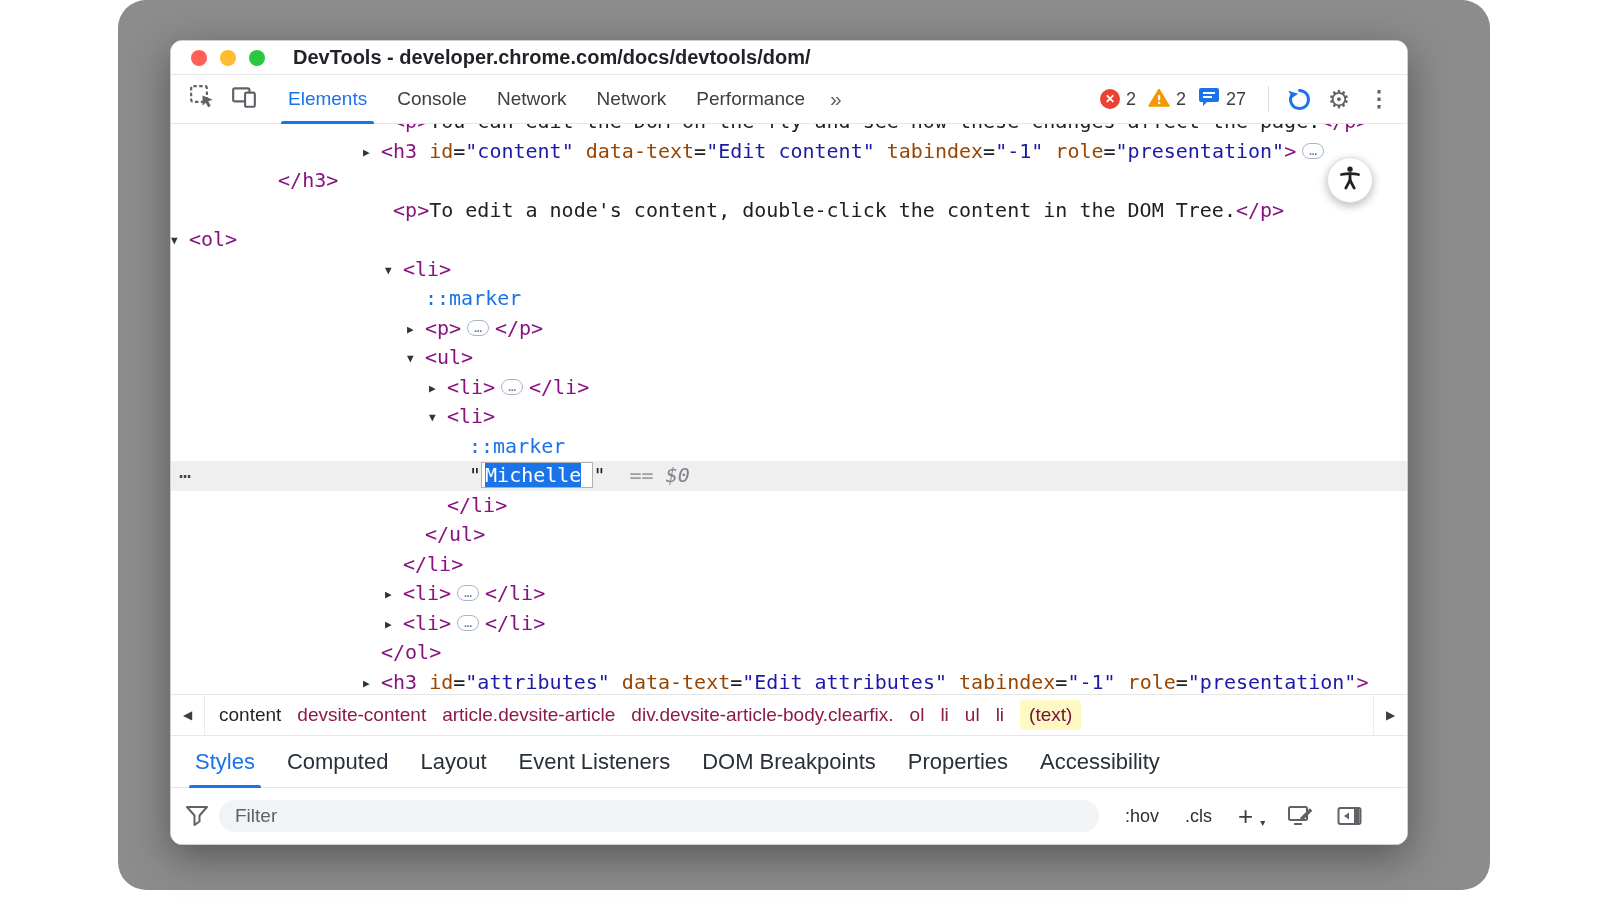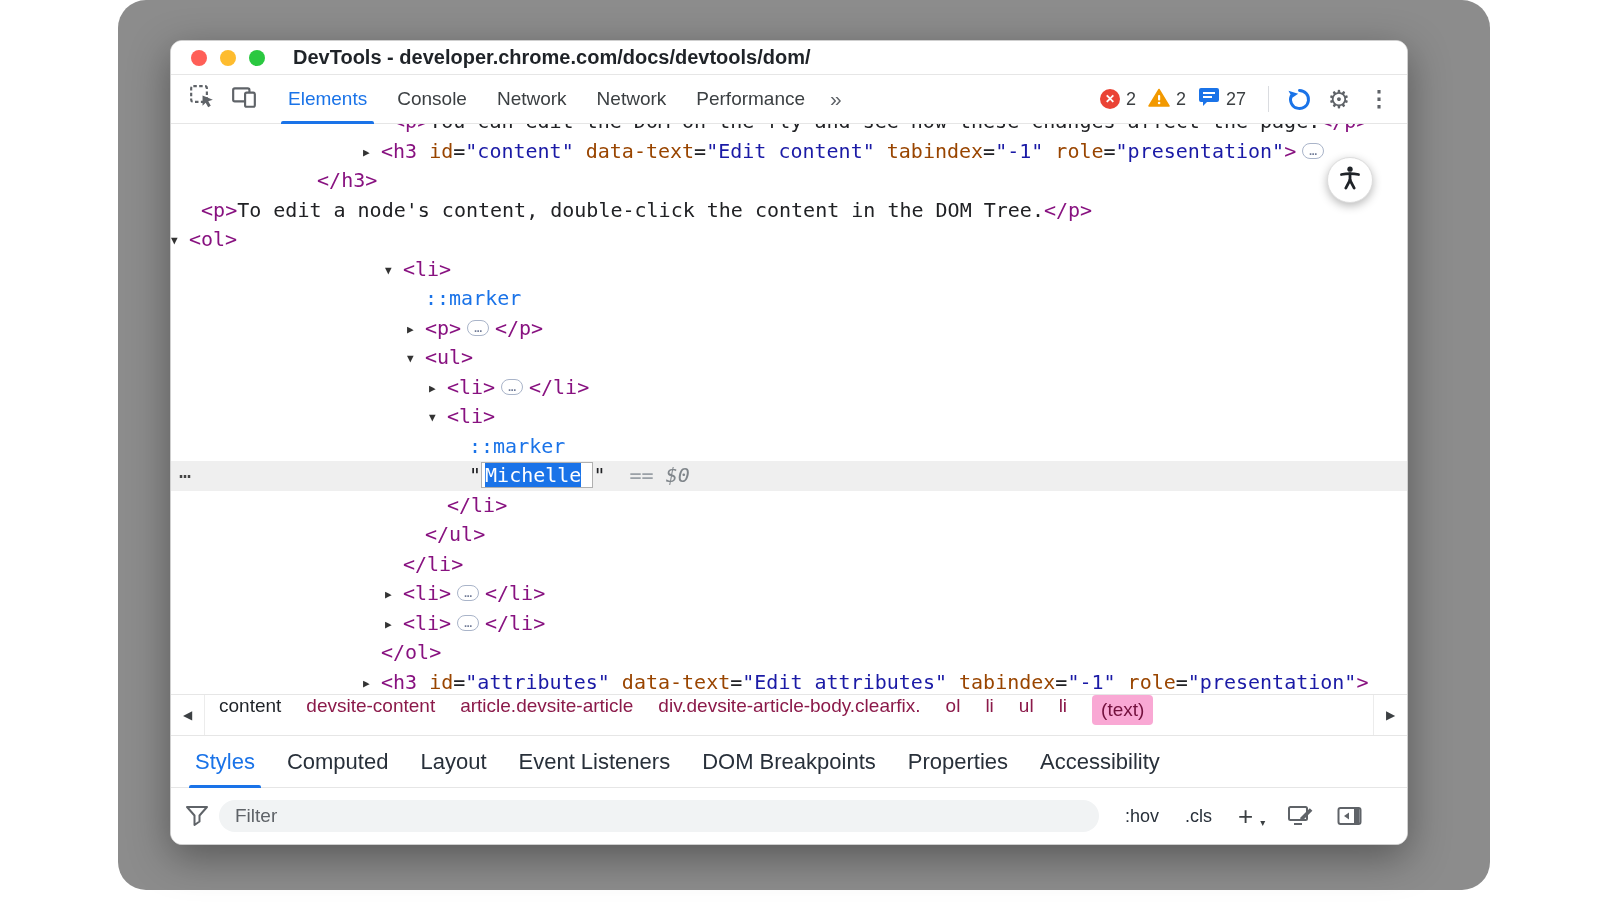--- a/index.html
+++ b/index.html
@@ -49,24 +49,24 @@
   .editbox{background:#fff; border:1px solid #b0b0b0; padding:0 11px 0 3px;}
   .seltext{background:var(--accent); color:#fff;}
   .gutter-dots{position:absolute; left:8px; top:-4px; color:#444; font-size:20px; letter-spacing:1px;}
   .a11y-fab{position:absolute; left:1156px; top:33px; width:46px; height:46px; border-radius:50%; background:#fff; border:1px solid #ddd; box-shadow:0 3px 10px rgba(0,0,0,.28); display:flex; align-items:center; justify-content:center; z-index:6;}
 
   
   .crumbbar{height:42px; flex:none; display:flex; align-items:stretch; border-top:1px solid #e6e6e6; border-bottom:1px solid #e6e6e6; font-size:19px; background:#fff;}
   .crumbnav{width:34px; flex:none; display:flex; align-items:center; justify-content:center; color:#3c4043; font-size:12px;}
   .crumbnav.left{border-right:1px solid #ececec;}
   .crumbnav.right{border-left:1px solid #ececec; margin-left:auto;}
-  .crumbs{display:flex; align-items:flex-start; gap:25px; padding:0 14px; overflow:hidden; white-space:nowrap;}
+  .crumbs{display:flex; align-items:center; gap:16px; padding:0 14px; overflow:hidden; white-space:nowrap;}
   .crumb{color:#8b1a4a;}
   .crumb.plain{color:#1f2328;}
-  .crumb.selected{background:#f9a8d4; border-radius:4px; padding:4px 9px; color:#73103d;}
+  .crumb.selected{background:#fef9c3; border-radius:4px; padding:4px 9px; color:#73103d;}
 
   
   .btabs{height:52px; flex:none; display:flex; align-items:stretch; border-bottom:1px solid #e6e6e6; padding-left:8px; background:#fff;}
   .btab{padding:0 16px; display:flex; align-items:center; font-size:22px; color:#28303a; position:relative; white-space:nowrap;}
   .btab.selected{color:var(--accent);}
   .btab.selected::after{content:""; position:absolute; left:10px; right:10px; bottom:-1px; height:3px; background:var(--accent); border-radius:2px 2px 0 0;}
 
   
   .filterbar{height:56px; flex:none; display:flex; align-items:center; padding:0 14px; background:#fff;}
   .funnel{flex:none; margin-right:10px; display:flex; align-items:center;}
@@ -135,22 +135,22 @@
           </span>
         <span class="iconbtn gear">⚙</span>
         <span class="iconbtn kebab">⋮</span>
       </div>
     </div>
 
     <div class="tree">
       <div class="rows">
           <div class="row" style="padding-left: 192px;"><span class="arrow"></span><span class="t-text"> </span><span class="t-tag">&lt;p&gt;</span><span class="t-text">You can edit the DOM on the fly and see how these changes affect the page.</span><span class="t-tag">&lt;/p&gt;</span></div>
           <div class="row" style="padding-left: 192px;"><span class="arrow">▶</span><span class="t-tag">&lt;h3</span><span class="t-attr"> id</span><span class="t-punct">=</span><span class="t-val">"content"</span><span class="t-attr"> data-text</span><span class="t-punct">=</span><span class="t-val">"Edit content"</span><span class="t-attr"> tabindex</span><span class="t-punct">=</span><span class="t-val">"-1"</span><span class="t-attr"> role</span><span class="t-punct">=</span><span class="t-val">"presentation"</span><span class="t-tag">&gt;</span><span class="badge">…</span></div>
-          <div class="row" style="padding-left: 116px;"><span class="arrow"></span><span class="t-text"> </span><span class="t-tag">&lt;/h3&gt;</span></div>
-          <div class="row" style=""><span class="arrow"></span><span class="t-text"> </span><span class="t-tag">&lt;p&gt;</span><span class="t-text">To edit a node's content, double-click the content in the DOM Tree.</span><span class="t-tag">&lt;/p&gt;</span></div>
+          <div class="row" style="padding-left: 77px;"><span class="arrow"></span><span class="t-text"> </span><span class="t-tag">&lt;/h3&gt;</span></div>
+          <div class="row" style="padding-left: 192px;"><span class="arrow"></span><span class="t-text"> </span><span class="t-tag">&lt;p&gt;</span><span class="t-text">To edit a node's content, double-click the content in the DOM Tree.</span><span class="t-tag">&lt;/p&gt;</span></div>
           <div class="row" style=""><span class="arrow">▼</span><span class="t-tag">&lt;ol&gt;</span></div>
           <div class="row" style="padding-left: 214px;"><span class="arrow">▼</span><span class="t-tag">&lt;li&gt;</span></div>
           <div class="row" style="padding-left: 236px;"><span class="arrow"></span><span class="t-pseudo">::marker</span></div>
           <div class="row" style="padding-left: 236px;"><span class="arrow">▶</span><span class="t-tag">&lt;p&gt;</span><span class="badge">…</span><span class="t-tag">&lt;/p&gt;</span></div>
           <div class="row" style="padding-left: 236px;"><span class="arrow">▼</span><span class="t-tag">&lt;ul&gt;</span></div>
           <div class="row" style="padding-left: 258px;"><span class="arrow">▶</span><span class="t-tag">&lt;li&gt;</span><span class="badge">…</span><span class="t-tag">&lt;/li&gt;</span></div>
           <div class="row" style="padding-left: 258px;"><span class="arrow">▼</span><span class="t-tag">&lt;li&gt;</span></div>
           <div class="row" style="padding-left: 280px;"><span class="arrow"></span><span class="t-pseudo">::marker</span></div>
           <div class="row hl" style="padding-left: 280px;"><span class="arrow"></span><span class="t-text">"</span><span class="editbox"><span class="seltext">Michelle</span></span><span class="t-text">"</span><span class="t-eq">  ==</span><span class="t-dollar"> $0</span><span class="gutter-dots">…</span></div>
           <div class="row" style="padding-left: 258px;"><span class="arrow"></span><span class="t-tag">&lt;/li&gt;</span></div>

